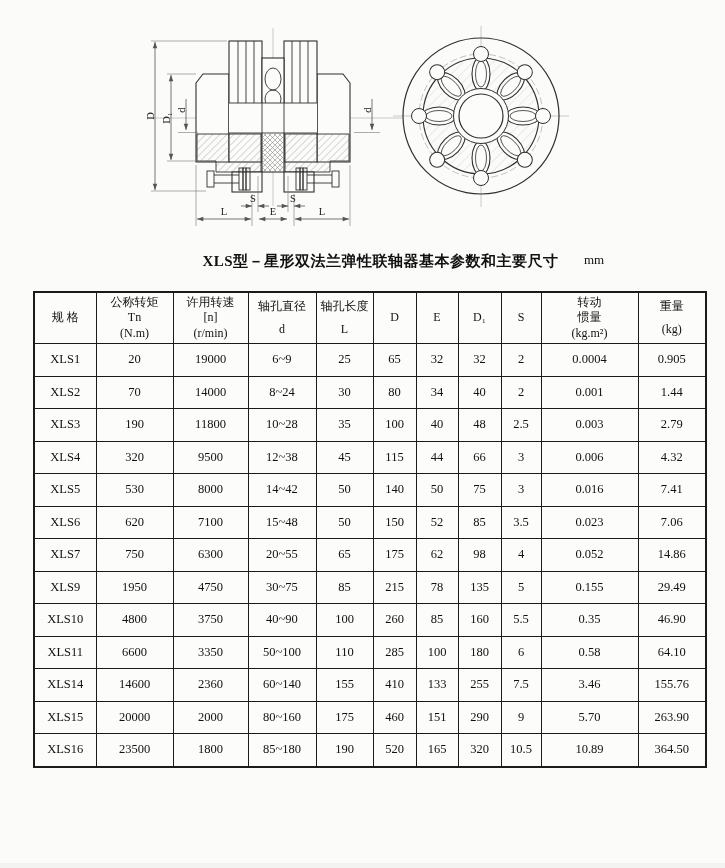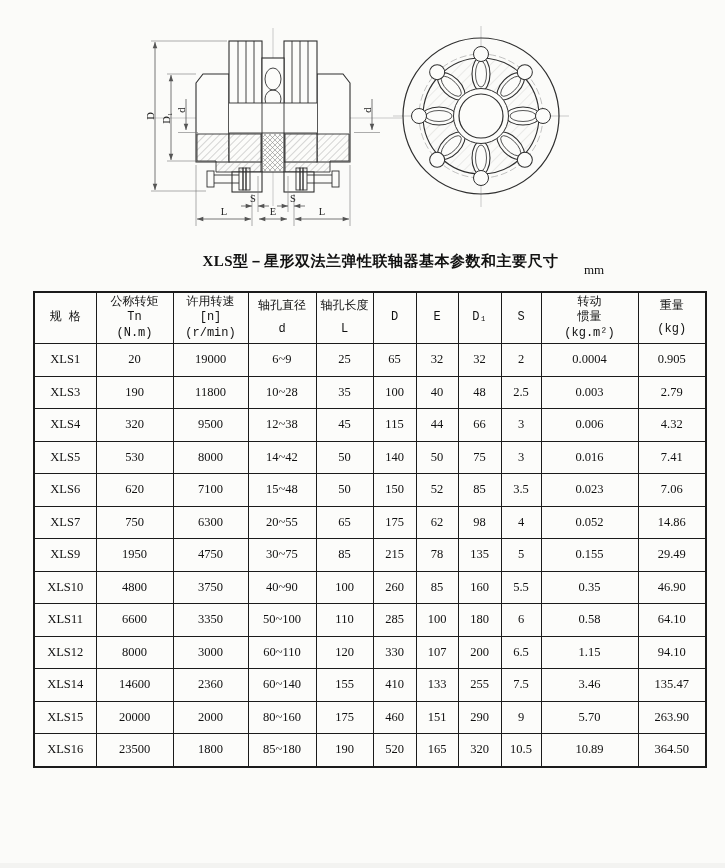--- a/index.html
+++ b/index.html
@@ -14,35 +14,35 @@
   .drawing { position:absolute; top:0; left:0; }
   .cl   { stroke:#aaa; stroke-width:0.6; }
   .body { fill:#fcfcfa; stroke:#2f2f2f; stroke-width:1.1; }
   .thin { stroke:#2f2f2f; stroke-width:0.9; fill:none; }
   .dim  { stroke:#555; stroke-width:0.8; fill:none; }
   .ext  { stroke:#777; stroke-width:0.6; fill:none; }
   .dimtext { font-size:10.5px; fill:#222; font-family:"Liberation Serif",serif; }
 
   .title-row { position:absolute; top:252px; left:0; width:725px; height:26px; }
   .page-title { display:block; text-align:center; font-size:15px; font-weight:bold; letter-spacing:0.5px;padding-left:36px; }
-  .unit { position:absolute; left:584px; top:10px; font-size:13px; }
+  .unit { position:absolute; left:584px; top:0; font-size:13px; }
 
   table.spec {
     position:absolute; left:33px; top:291px; width:672px;
     border-collapse:collapse; table-layout:fixed;
     border:2px solid #1b1b1b;
     background:#fcfcfa;
   }
   .spec th, .spec td {
     border:1px solid #1b1b1b;
     text-align:center; vertical-align:middle;
     padding:0; font-weight:normal;
     overflow:hidden; white-space:nowrap;
   }
-  .spec thead th { height:50px; font-size:12px;font-family:Liberation Mono, monospace; }
+  .spec thead th { height:50px; font-size:12px; }
   .hline { line-height:1.3; }
   .gapline { margin-top:7px; }
   .spec tbody td { height:31.5px; font-size:12.5px; }
   .scan-edge { position:absolute; left:0; bottom:0; width:725px; height:5px; background:#f3f3f1; }
 </style>
 </head>
 <body>
 
 <svg class="drawing" width="725" height="245" viewBox="0 0 725 245">
   <defs>
@@ -300,20 +300,33 @@
         <td>6~9</td>
         <td>25</td>
         <td>65</td>
         <td>32</td>
         <td>32</td>
         <td>2</td>
         <td>0.0004</td>
         <td>0.905</td>
       </tr>
       <tr>
+        <td>XLS2</td>
+        <td>70</td>
+        <td>14000</td>
+        <td>8~24</td>
+        <td>30</td>
+        <td>80</td>
+        <td>34</td>
+        <td>40</td>
+        <td>2</td>
+        <td>0.001</td>
+        <td>1.44</td>
+      </tr>
+      <tr>
         <td>XLS3</td>
         <td>190</td>
         <td>11800</td>
         <td>10~28</td>
         <td>35</td>
         <td>100</td>
         <td>40</td>
         <td>48</td>
         <td>2.5</td>
         <td>0.003</td>
@@ -404,44 +417,31 @@
         <td>50~100</td>
         <td>110</td>
         <td>285</td>
         <td>100</td>
         <td>180</td>
         <td>6</td>
         <td>0.58</td>
         <td>64.10</td>
       </tr>
       <tr>
-        <td>XLS12</td>
-        <td>8000</td>
-        <td>3000</td>
-        <td>60~110</td>
-        <td>120</td>
-        <td>330</td>
-        <td>107</td>
-        <td>200</td>
-        <td>6.5</td>
-        <td>1.15</td>
-        <td>94.10</td>
-      </tr>
-      <tr>
         <td>XLS14</td>
         <td>14600</td>
         <td>2360</td>
         <td>60~140</td>
         <td>155</td>
         <td>410</td>
         <td>133</td>
         <td>255</td>
         <td>7.5</td>
         <td>3.46</td>
-        <td>135.47</td>
+        <td>155.76</td>
       </tr>
       <tr>
         <td>XLS15</td>
         <td>20000</td>
         <td>2000</td>
         <td>80~160</td>
         <td>175</td>
         <td>460</td>
         <td>151</td>
         <td>290</td>

